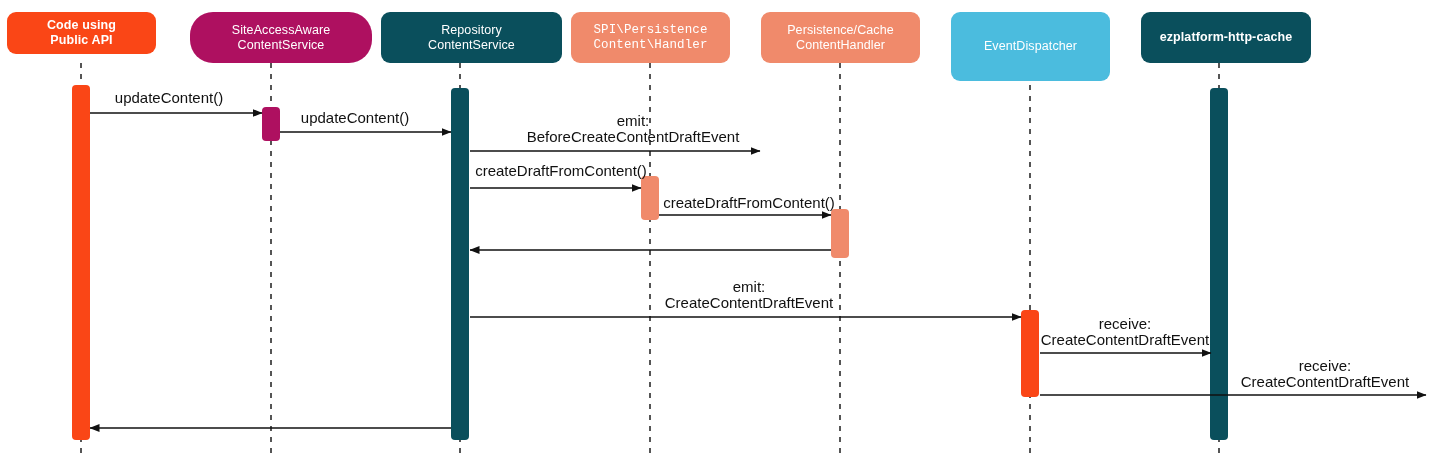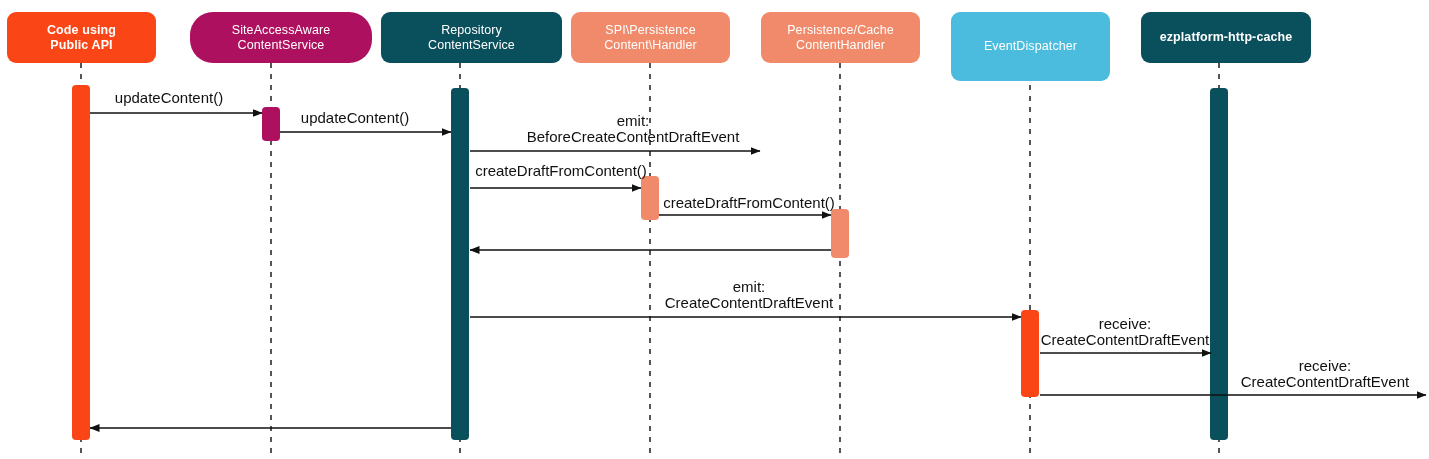--- a/index.html
+++ b/index.html
@@ -77,27 +77,27 @@
         <line x1="470" x2="641" y1="188" y2="188" stroke="#111111" stroke-width="1.6" marker-end="url(#arrowR)"></line>
         <line x1="659" x2="831" y1="215" y2="215" stroke="#111111" stroke-width="1.6" marker-end="url(#arrowR)"></line>
         <line x1="831" x2="470" y1="250" y2="250" stroke="#111111" stroke-width="1.6" marker-end="url(#arrowL)"></line>
         <line x1="470" x2="1021" y1="317" y2="317" stroke="#111111" stroke-width="1.6" marker-end="url(#arrowR)"></line>
         <line x1="1040" x2="1211" y1="353" y2="353" stroke="#111111" stroke-width="1.6" marker-end="url(#arrowR)"></line>
         <line x1="1040" x2="1426" y1="395" y2="395" stroke="#111111" stroke-width="1.6" marker-end="url(#arrowR)"></line>
         <line x1="451" x2="90" y1="428" y2="428" stroke="#111111" stroke-width="1.6" marker-end="url(#arrowL)"></line>
       </g>
   </svg>
   <div id="boxes-layer">
-      <div class="participant bold" style="left: 7px; top: 12px; width: 149px; height: 51px; background: rgb(250, 70, 22);"><span>Code using
+      <div class="participant bold" style="left: 7px; top: 12px; width: 149px; height: 42px; background: rgb(250, 70, 22);"><span>Code using
 Public API</span></div>
       <div class="participant" style="left: 190px; top: 12px; width: 182px; height: 51px; background: rgb(174, 16, 96); border-radius: 23px;"><span>SiteAccessAware
 ContentService</span></div>
       <div class="participant" style="left: 381px; top: 12px; width: 181px; height: 51px; background: rgb(10, 79, 92);"><span>Repository
 ContentService</span></div>
-      <div class="participant" style="left: 571px; top: 12px; width: 159px; height: 51px; background: rgb(240, 138, 107);"><span>SPI\Persistence
+      <div class="participant" style="left: 571px; top: 12px; width: 159px; height: 51px; background: rgb(240, 138, 107); font-family: Liberation Mono, monospace;"><span>SPI\Persistence
 Content\Handler</span></div>
       <div class="participant" style="left: 761px; top: 12px; width: 159px; height: 51px; background: rgb(240, 138, 107);"><span>Persistence/Cache
 ContentHandler</span></div>
       <div class="participant" style="left: 951px; top: 12px; width: 159px; height: 69px; background: rgb(75, 188, 222);"><span>EventDispatcher</span></div>
       <div class="participant bold" style="left: 1141px; top: 12px; width: 170px; height: 51px; background: rgb(10, 79, 92);"><span>ezplatform-http-cache</span></div>
     </div>
   <div id="labels-layer">
       <div class="msg-label" style="left: 169px; top: 90px;">updateContent()</div>
       <div class="msg-label" style="left: 355px; top: 110px;">updateContent()</div>
       <div class="msg-label" style="left: 633px; top: 113px;">emit:

